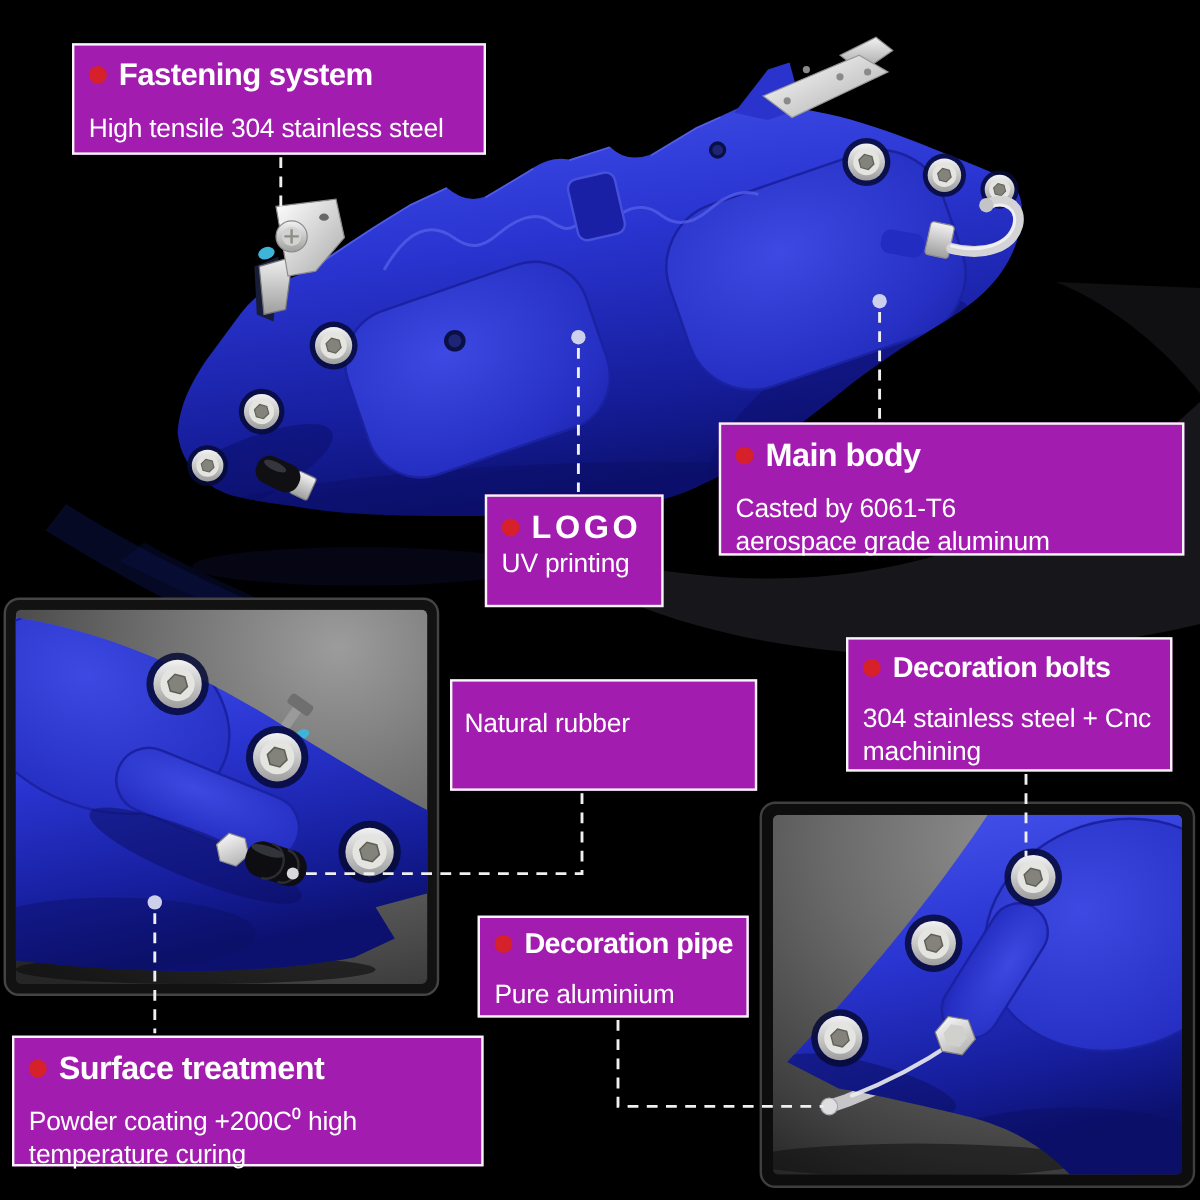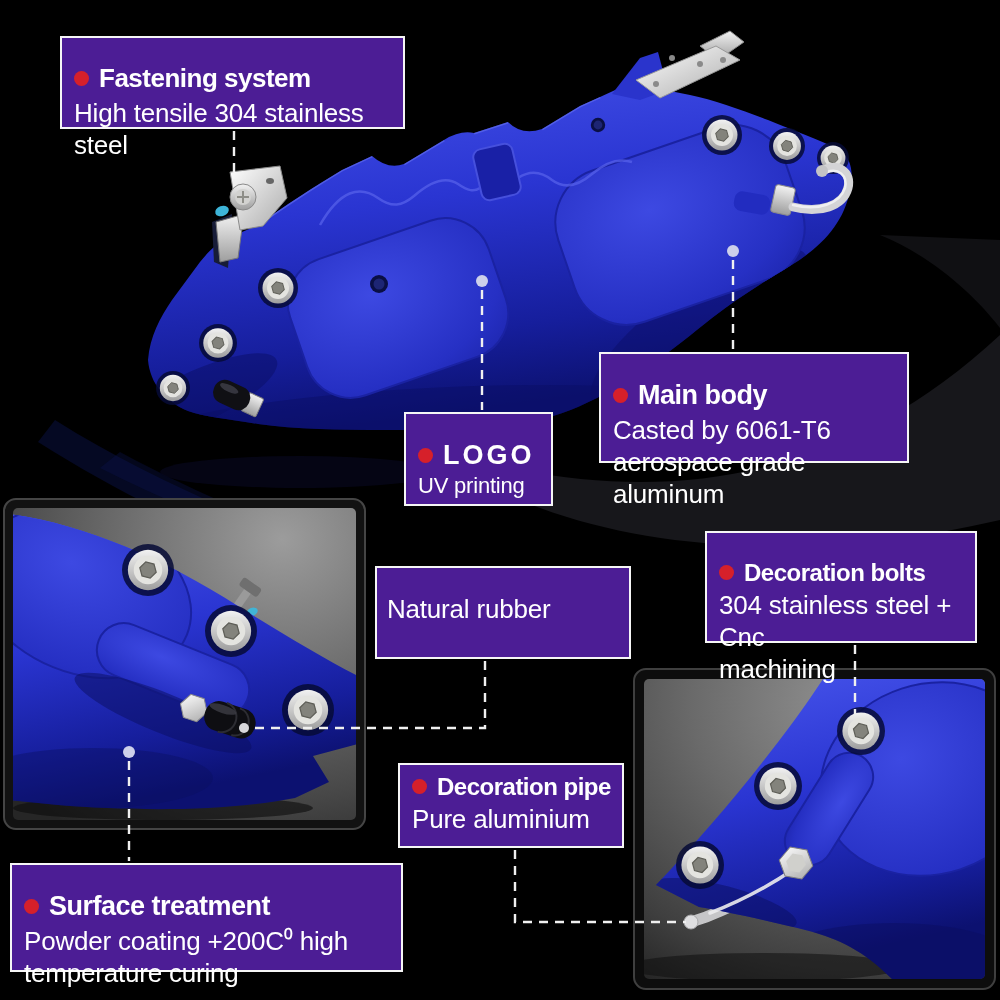--- a/index.html
+++ b/index.html
@@ -1,32 +1,32 @@
 <!DOCTYPE html>
 <html><head>
 <meta charset="utf-8">
 <style>
   html,body{margin:0;padding:0;background:#000;}
   #stage{position:relative;width:1000px;height:1000px;background:#000;overflow:hidden;
          font-family:"Liberation Sans",sans-serif;}
   svg{display:block;}
   
-  .label{position:absolute;background:#4c1d95;border:2.5px solid #f6f6f6;color:#fff;
-         box-sizing:border-box;padding:24px 12px;z-index:8;}
+  .label{position:absolute;background:#a21caf;border:2.5px solid #f6f6f6;color:#fff;
+         box-sizing:border-box;padding:8px 12px;z-index:8;}
   .lt{display:flex;align-items:center;gap:10px;}
   .dot{width:15px;height:15px;border-radius:50%;background:#d6202a;flex:0 0 auto;}
   .ttl{font-weight:700;font-size:26px;letter-spacing:-0.5px;line-height:1.3;white-space:nowrap;}
-  .sub{font-size:26px;line-height:1.22;margin-top:2px;letter-spacing:-0.2px;white-space:pre-line;}
+  .sub{font-size:22px;line-height:1.22;margin-top:14px;letter-spacing:-0.2px;white-space:pre-line;}
   #lb-logo .ttl{font-size:27px;letter-spacing:3px;}
   #lb-logo .sub{font-size:22px;margin-top:0;}
   #lb-main .ttl,#lb-surface .ttl{font-size:27px;}
   #lb-nozzle .ttl,#lb-bolts .ttl,#lb-pipe .ttl{font-size:24px;}
   #lb-fastening{left:60px;top:36px;width:345px;height:93px;}
   #lb-logo{left:404px;top:412px;width:149px;height:94px;}
-  #lb-main{left:599px;top:352px;width:310px;height:111px;}
+  #lb-main{left:599px;top:352px;width:388px;height:111px;}
   #lb-nozzle{left:375px;top:566px;width:256px;height:93px;padding-left:10px;}
   #lb-bolts{left:705px;top:531px;width:272px;height:112px;}
   #lb-pipe{left:398px;top:763px;width:226px;height:85px;padding-top:6px;}
   #lb-surface{left:10px;top:863px;width:393px;height:109px;}
   
   .inset{position:absolute;box-sizing:border-box;background:#121212;border:2px solid #454545;
          border-radius:13px;padding:8px;z-index:3;}
   .inset .ph{border-radius:5px;overflow:hidden;width:100%;height:100%;}
   #inset-left{left:3px;top:498px;width:363px;height:332px;}
   #inset-right{left:633px;top:668px;width:363px;height:322px;border-color:#3f3f3f;background:#0d0d0d;padding:9px;}

